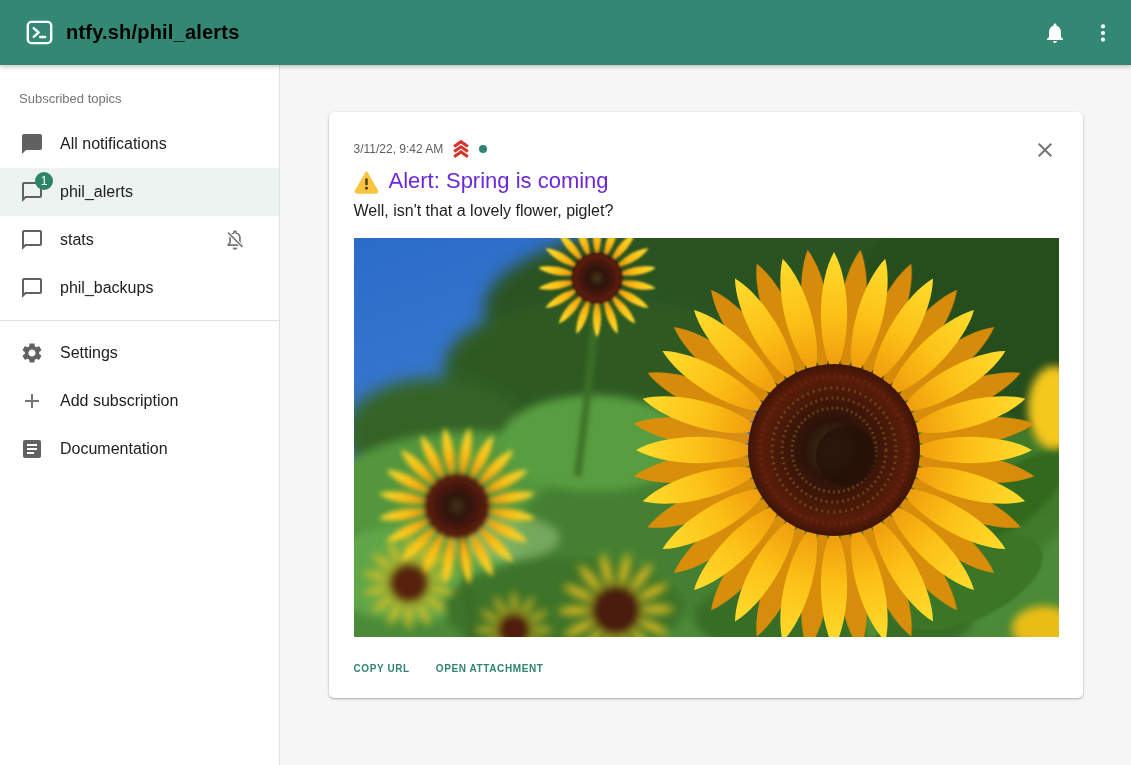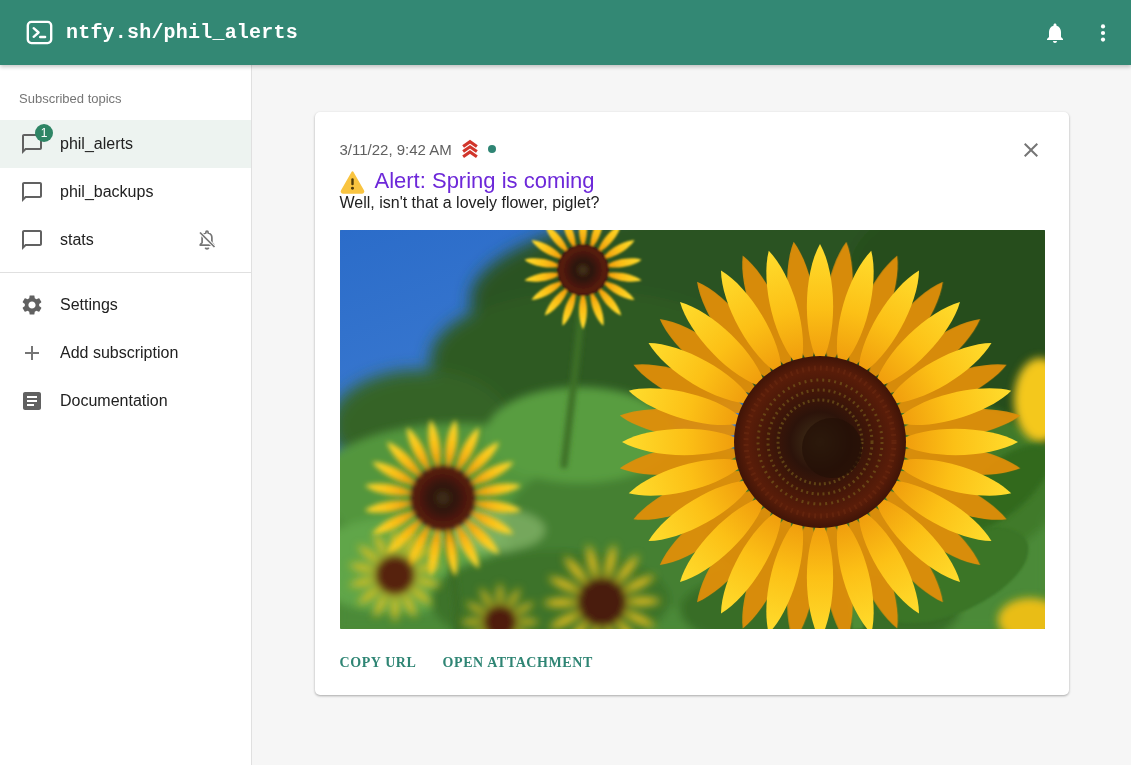--- a/index.html
+++ b/index.html
@@ -10,28 +10,28 @@
     background:#ffffff; color:#212121;
   }
   
   .appbar {
     height:65px; background:#338874; display:flex; align-items:center;
     padding:0 16px 0 26px; position:relative; z-index:10;
     box-shadow:0 2px 4px rgba(0,0,0,.22);
   }
   .appbar-logo { width:27px; height:27px; flex:none; }
   .appbar-title {
-    color:#ffffff; font-size:20px; font-weight:bold; margin-left:13px; letter-spacing:.2px;font-family:Liberation Mono, monospace;
+    color:#000000; font-size:20px; font-weight:bold; margin-left:13px; letter-spacing:.2px;
   }
   .appbar-actions { margin-left:auto; display:flex; align-items:center; gap:24px; }
   .icon-btn { width:24px; height:24px; cursor:pointer; display:flex; align-items:center; justify-content:center; }
   
   .layout { display:flex; height:700px; }
   .sidebar {
-    width:252px; flex:none; background:#fff; border-right:1px solid #e0e0e0;
+    width:280px; flex:none; background:#fff; border-right:1px solid #e0e0e0;
     padding-top:16px;
   }
   .section-label { color:#757575; font-size:13px; line-height:15px; padding:10px 0 14px 19px; }
   .nav-item {
     height:48px; display:flex; align-items:center; padding:0 16px 0 20px;
     font-size:16px; color:#212121; cursor:pointer; position:relative;
   }
   .nav-item.selected { background:#edf3f0; }
   .nav-icon { width:24px; height:24px; margin-right:16px; flex:none; position:relative; }
   .badge {
@@ -40,32 +40,32 @@
   }
   .mute-icon { margin-left:auto; margin-right:16px; width:24px; height:24px; cursor:pointer; }
   .divider { border:none; border-top:1px solid #e0e0e0; margin:8px 0; }
   
   .main { flex:1; background:#f6f6f6; overflow:hidden; }
   .card {
     width:754px; margin:47px auto 0; background:#fff; border-radius:5px;
     box-shadow:0 1px 3px rgba(0,0,0,.2), 0 1px 2px rgba(0,0,0,.14);
     padding:26px 24px 24px 25px; position:relative;
   }
-  .meta-row { display:flex; align-items:center; gap:7px; color:#5f5f5f; font-size:15px; }
+  .meta-row { display:flex; align-items:center; gap:7px; color:#5f5f5f; font-size:12px; }
   .unread-dot { width:8px; height:8px; border-radius:50%; background:#2f8574; }
   .close-btn { position:absolute; top:26px; right:26px; width:24px; height:24px; cursor:pointer; }
   .title-row { display:flex; align-items:center; gap:10px; margin-top:8px; }
   .card-title { font-size:22px; color:#6d28d9; }
-  .message { font-size:16px; color:#212121; }
+  .message { font-size:16px; color:#212121; margin-top:8px; }
   .photo { display:block; width:705px; height:399px; margin-top:18px; border-radius:1px; cursor:pointer; }
   .tags { margin-top:10px; color:#757575; font-size:15px; }
   .actions { margin-top:26px; display:flex; gap:26px; }
   .text-btn {
-    color:#2f8574; font-size:14px; font-weight:bold; letter-spacing:.6px; cursor:pointer;
-    background:none; border:none; padding:0; font-family:Liberation Serif, serif;
+    color:#2f8574; font-size:10px; font-weight:bold; letter-spacing:.6px; cursor:pointer;
+    background:none; border:none; padding:0; font-family:Liberation Sans, sans-serif;
   }
 </style>
 </head>
 <body>
 
 <header class="appbar">
   <span class="appbar-logo">
     <svg viewBox="0 0 24 24" width="27" height="27">
       <rect x="1.6" y="2.6" width="20.8" height="18.8" rx="3.2" fill="none" stroke="#fff" stroke-width="2.1"></rect>
       <path d="M6.8 8.2 L11.2 12 L6.8 15.8" fill="none" stroke="#fff" stroke-width="2.1" stroke-linecap="round" stroke-linejoin="round"></path>
@@ -87,57 +87,65 @@
       </svg>
     </span>
   </div>
 </header>
 
 <div class="layout">
 
   <nav class="sidebar">
     <div class="section-label">Subscribed topics</div>
 
+    <div class="nav-item">
+      <span class="nav-icon">
+        <svg viewBox="0 0 24 24" width="24" height="24">
+            <path fill="#616161" d="M20 2H4c-1.1 0-2 .9-2 2v18l4-4h14c1.1 0 2-.9 2-2V4c0-1.1-.9-2-2-2z"></path>
+          </svg>
+      </span>
+      <span>All notifications</span>
+    </div>
 
     <div class="nav-item selected">
       <span class="nav-icon">
         <svg viewBox="0 0 24 24" width="24" height="24">
             <path fill="#616161" d="M20 2H4c-1.1 0-2 .9-2 2v18l4-4h14c1.1 0 2-.9 2-2V4c0-1.1-.9-2-2-2zm0 14H5.17L4 17.17V4h16v12z"></path>
           </svg>
         <span class="badge">1</span>
       </span>
       <span>phil_alerts</span>
-    </div>
-
-    <div class="nav-item">
-      <span class="nav-icon">
-        <svg viewBox="0 0 24 24" width="24" height="24">
-            <path fill="#616161" d="M20 2H4c-1.1 0-2 .9-2 2v18l4-4h14c1.1 0 2-.9 2-2V4c0-1.1-.9-2-2-2zm0 14H5.17L4 17.17V4h16v12z"></path>
-          </svg>
-      </span>
-      <span>phil_backups</span>
     </div>
 
     <div class="nav-item">
       <span class="nav-icon">
         <svg viewBox="0 0 24 24" width="24" height="24">
             <path fill="#616161" d="M20 2H4c-1.1 0-2 .9-2 2v18l4-4h14c1.1 0 2-.9 2-2V4c0-1.1-.9-2-2-2zm0 14H5.17L4 17.17V4h16v12z"></path>
           </svg>
       </span>
       <span>stats</span>
       <span class="mute-icon">
         <svg viewBox="0 0 24 24" width="24" height="24">
           <g stroke="#757575" stroke-width="1.7" fill="none" stroke-linejoin="round">
             <path d="M12 3.2a1.1 1.1 0 0 1 1.1 1.1v.7a4.9 4.9 0 0 1 3.8 4.8v4.9l1.8 1.8v.7H5.3v-.7l1.8-1.8v-4.9a4.9 4.9 0 0 1 3.8-4.8v-.7A1.1 1.1 0 0 1 12 3.2 Z"></path>
             <path d="M10.3 19.6a1.8 1.8 0 0 0 3.4 0"></path>
           </g>
           <path d="M5 4.5 L19.5 19" stroke="#ffffff" stroke-width="3.6"></path>
           <path d="M5 4.5 L19.5 19" stroke="#757575" stroke-width="1.7"></path>
         </svg>
       </span>
+    </div>
+
+    <div class="nav-item">
+      <span class="nav-icon">
+        <svg viewBox="0 0 24 24" width="24" height="24">
+            <path fill="#616161" d="M20 2H4c-1.1 0-2 .9-2 2v18l4-4h14c1.1 0 2-.9 2-2V4c0-1.1-.9-2-2-2zm0 14H5.17L4 17.17V4h16v12z"></path>
+          </svg>
+      </span>
+      <span>phil_backups</span>
     </div>
 
     <hr class="divider">
 
     <div class="nav-item">
       <span class="nav-icon">
         <svg viewBox="0 0 24 24" width="24" height="24">
             <path fill="#616161" d="M19.14 12.94c.04-.3.06-.61.06-.94 0-.32-.02-.64-.07-.94l2.03-1.58c.18-.14.23-.41.12-.61l-1.92-3.32c-.12-.22-.37-.29-.59-.22l-2.39.96c-.5-.38-1.03-.7-1.62-.94L14.4 2.81c-.04-.24-.24-.41-.48-.41h-3.84c-.24 0-.43.17-.47.41l-.36 2.54c-.59.24-1.13.57-1.62.94l-2.39-.96c-.22-.08-.47 0-.59.22L2.74 8.87c-.12.21-.08.47.12.61l2.03 1.58c-.05.3-.09.63-.09.94s.02.64.07.94l-2.03 1.58c-.18.14-.23.41-.12.61l1.92 3.32c.12.22.37.29.59.22l2.39-.96c.5.38 1.03.7 1.62.94l.36 2.54c.05.24.24.41.48.41h3.84c.24 0 .44-.17.47-.41l.36-2.54c.59-.24 1.13-.56 1.62-.94l2.39.96c.22.08.47 0 .59-.22l1.92-3.32c.12-.22.07-.47-.12-.61l-2.01-1.58zM12 15.6c-1.98 0-3.6-1.62-3.6-3.6s1.62-3.6 3.6-3.6 3.6 1.62 3.6 3.6-1.62 3.6-3.6 3.6z"></path>
           </svg>
       </span>

